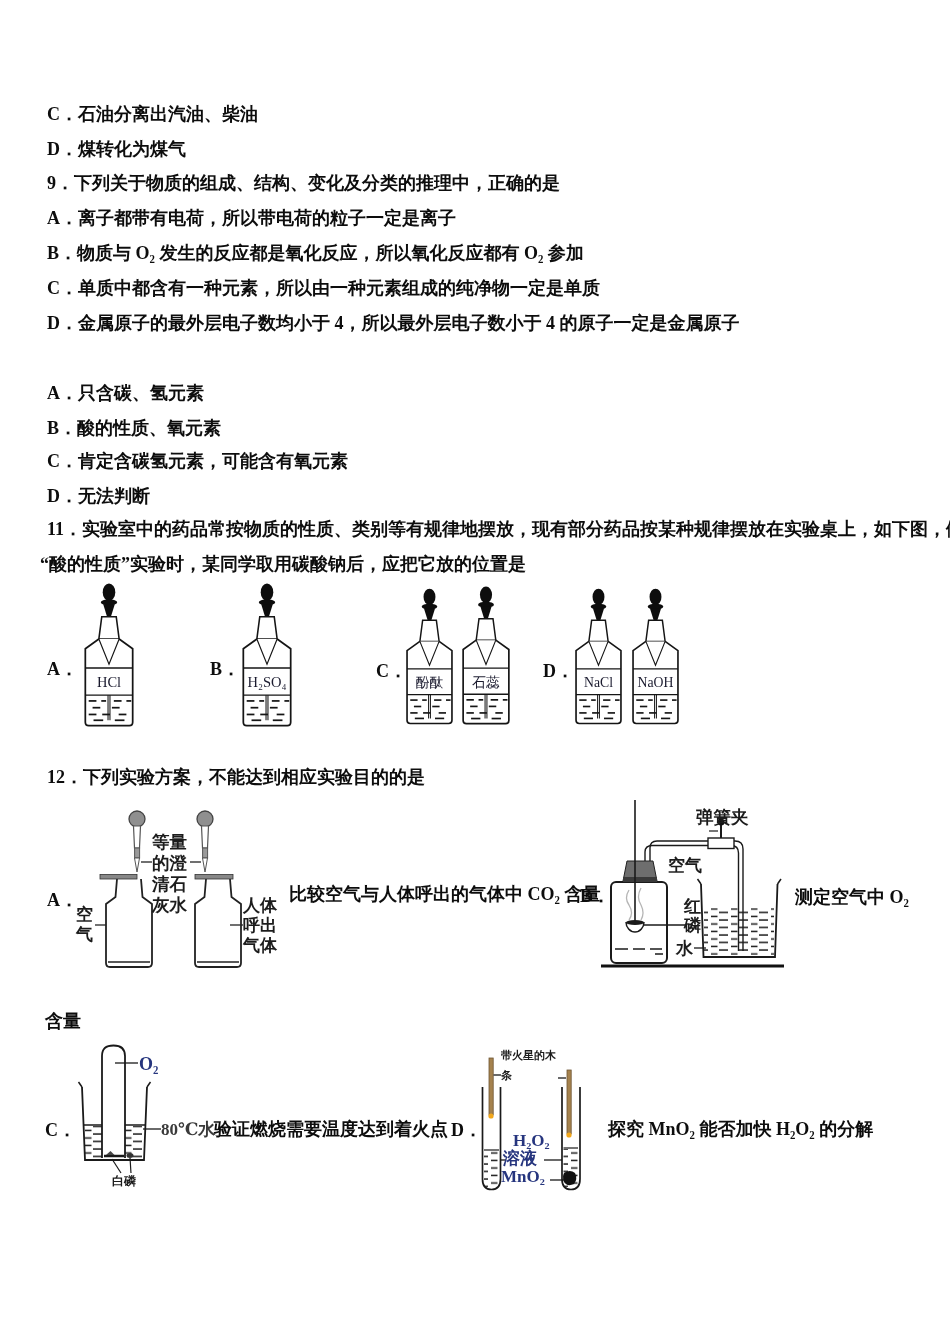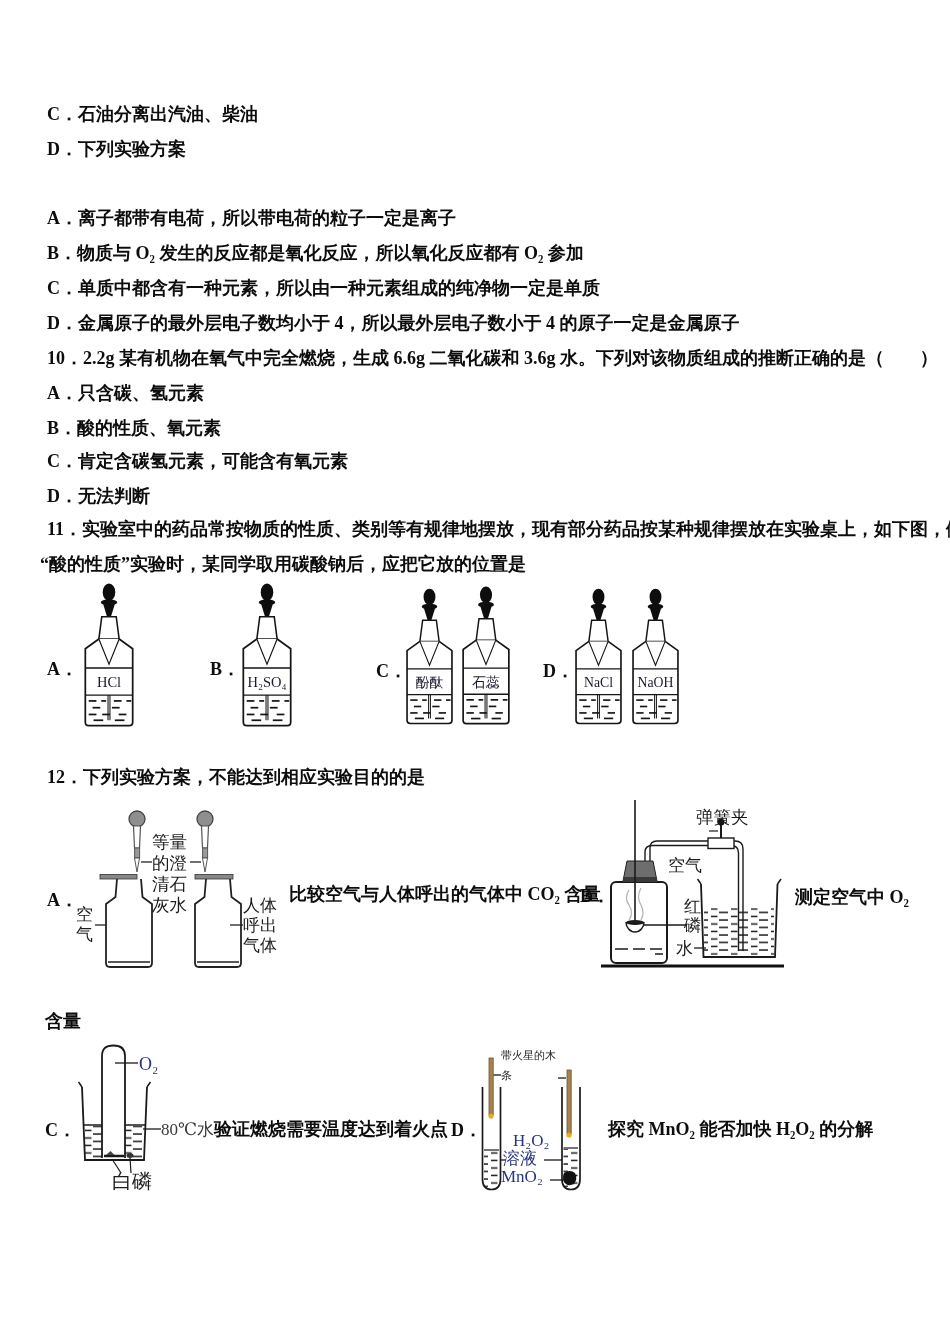--- a/index.html
+++ b/index.html
@@ -1,21 +1,21 @@
 <!DOCTYPE html>
 <html><head>
 <meta charset="utf-8">
 <style>
   html,body{margin:0;padding:0;background:#e8e8e8;}
   .page{position:relative;width:950px;height:1344px;background:#ffffff;margin:0 auto;overflow:hidden;
         font-family:"Liberation Serif","DejaVu Serif",serif;color:#0d0d0d;}
   .tl{position:absolute;font-weight:700;font-size:18px;line-height:22px;white-space:nowrap;color:#0d0d0d;}
-  .dlabel{position:absolute;font-weight:400;font-size:17px;line-height:20px;color:#1c1c1c;white-space:normal;}
+  .dlabel{position:absolute;font-weight:700;font-size:17px;line-height:20px;color:#1c1c1c;white-space:normal;}
   .dlabel.nowrap{white-space:nowrap;}
-  .chem{color:#26357e;font-weight:400;}
+  .chem{color:#26357e;font-weight:700;}
   .gray{color:#3a3a3a;text-align:right;}
   svg.diagram{position:absolute;overflow:visible;}
   svg text.bottle-label{font-family:"Liberation Serif","DejaVu Serif",serif;font-size:15px;fill:#1a1a2e;text-anchor:middle;}
 </style>
 </head>
 <body>
 
 <div class="page">
 
   <svg width="0" height="0" style="position:absolute" aria-hidden="true">
@@ -63,26 +63,26 @@
         <path d="M66.5,52 L71.5,52 L69,66 Z" fill="#ffffff" stroke="#555555" stroke-width="1"></path>
       </g>
 
       <g id="tube-glyph">
         <path d="M4.5,45 L4.5,137 Q4.5,147.5 13.5,147.5 Q22.5,147.5 22.5,137 L22.5,45" fill="none" stroke="#1a1a1a" stroke-width="1.7"></path>
       </g>
     </defs>
   </svg>
 
   <div class="tl" style="left:47px;top:103px">C．石油分离出汽油、柴油</div>
-  <div class="tl" style="left:47px;top:138px">D．下列实验方案</div>
+  <div class="tl" style="left:47px;top:138px">D．煤转化为煤气</div>
+  <div class="tl" style="left:47px;top:172px">9．下列关于物质的组成、结构、变化及分类的推理中，正确的是</div>
   <div class="tl" style="left:47px;top:207px">A．离子都带有电荷，所以带电荷的粒子一定是离子</div>
   <div class="tl" style="left:47px;top:242px">B．物质与 O₂ 发生的反应都是氧化反应，所以氧化反应都有 O₂ 参加</div>
   <div class="tl" style="left:47px;top:277px">C．单质中都含有一种元素，所以由一种元素组成的纯净物一定是单质</div>
   <div class="tl" style="left:47px;top:312px">D．金属原子的最外层电子数均小于 4，所以最外层电子数小于 4 的原子一定是金属原子</div>
-  <div class="tl" style="left:47px;top:347px">10．2.2g 某有机物在氧气中完全燃烧，生成 6.6g 二氧化碳和 3.6g 水。下列对该物质组成的推断正确的是（　　）</div>
   <div class="tl" style="left:47px;top:382px">A．只含碳、氢元素</div>
   <div class="tl" style="left:47px;top:417px">B．酸的性质、氧元素</div>
   <div class="tl" style="left:47px;top:450px">C．肯定含碳氢元素，可能含有氧元素</div>
   <div class="tl" style="left:47px;top:485px">D．无法判断</div>
   <div class="tl" style="left:47px;top:518px">11．实验室中的药品常按物质的性质、类别等有规律地摆放，现有部分药品按某种规律摆放在实验桌上，如下图，做</div>
   <div class="tl" style="left:40px;top:553px">“酸的性质”实验时，某同学取用碳酸钠后，应把它放的位置是</div>
 
   <div class="tl" style="left:47px;top:658px">A．</div>
   <div class="tl" style="left:210px;top:658px">B．</div>
   <div class="tl" style="left:376px;top:660px">C．</div>
@@ -184,21 +184,21 @@
     <path d="M10,45 L13,118 L72,118 L75,45" fill="none" stroke="#1a1a1a" stroke-width="1.8"></path>
     <line x1="10" y1="45" x2="6.5" y2="40" stroke="#1a1a1a" stroke-width="1.5"></line>
     <line x1="75" y1="45" x2="78.5" y2="40" stroke="#1a1a1a" stroke-width="1.5"></line>
     <line x1="43" y1="21" x2="66" y2="21" stroke="#1a1a1a" stroke-width="1.3"></line>
     <line x1="71" y1="87" x2="89" y2="87" stroke="#1a1a1a" stroke-width="1.3"></line>
     <line x1="40" y1="117" x2="49" y2="131" stroke="#1a1a1a" stroke-width="1.2"></line>
     <line x1="58" y1="116" x2="59" y2="131" stroke="#1a1a1a" stroke-width="1.2"></line>
   </svg>
   <div class="dlabel nowrap chem" style="left:139px;top:1054px;font-size:18px">O₂</div>
   <div class="dlabel nowrap gray" style="left:161px;top:1120px">80℃水</div>
-  <div class="dlabel nowrap" style="left:112px;top:1171px;font-size:20px">白磷</div>
+  <div class="dlabel nowrap" style="left:112px;top:1171px;font-size:12px">白磷</div>
   <div class="tl" style="left:214px;top:1118px">验证燃烧需要温度达到着火点</div>
 
   <div class="tl" style="left:451px;top:1119px">D．</div>
   <svg class="diagram" style="left:478px;top:1042px" width="125" height="155" viewBox="0 0 125 155">
     <rect x="6" y="109" width="15" height="36" fill="url(#waterDash)"></rect>
     <line x1="6" y1="108" x2="21" y2="108" stroke="#1a1a1a" stroke-width="1.2"></line>
     <rect x="85.5" y="107" width="14.5" height="38" fill="url(#waterDash)"></rect>
     <line x1="85.5" y1="106" x2="100" y2="106" stroke="#1a1a1a" stroke-width="1.2"></line>
     <path d="M86,131 q6,-4 11,0 q3,6 -1,11 q-7,3 -10,-2 q-2,-5 0,-9 z" fill="#111111"></path>
     <use href="#tube-glyph"></use>

